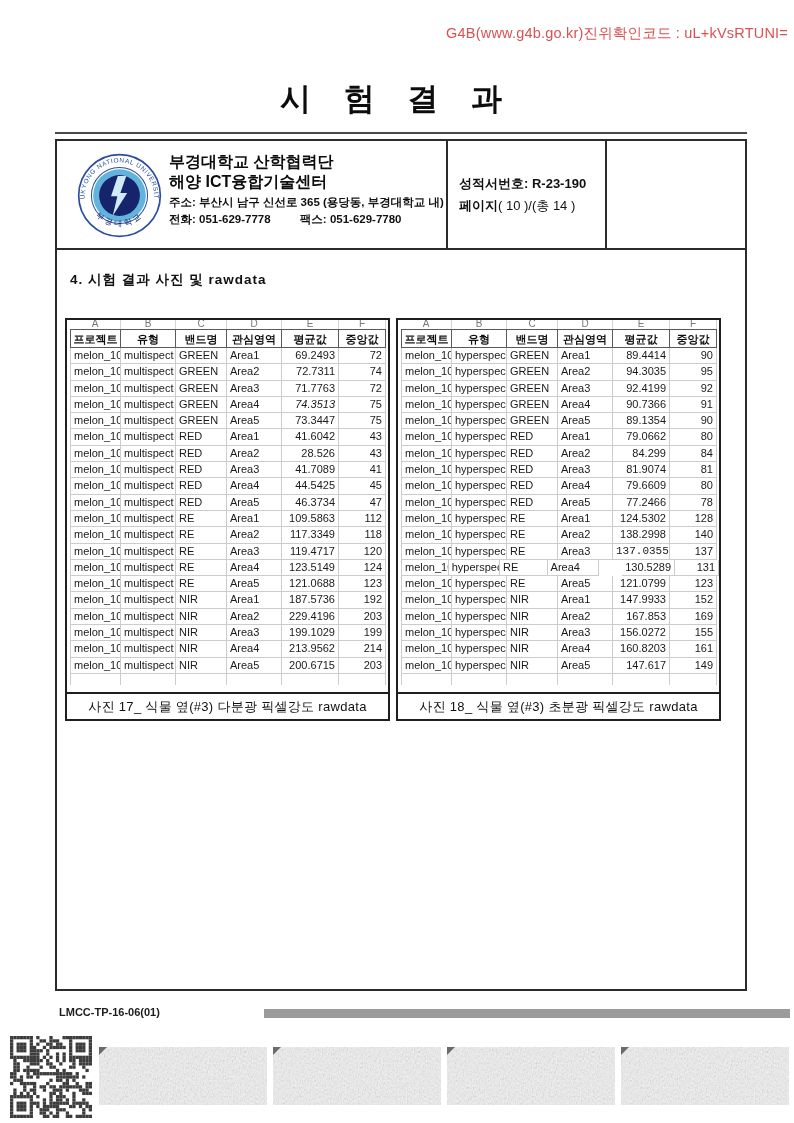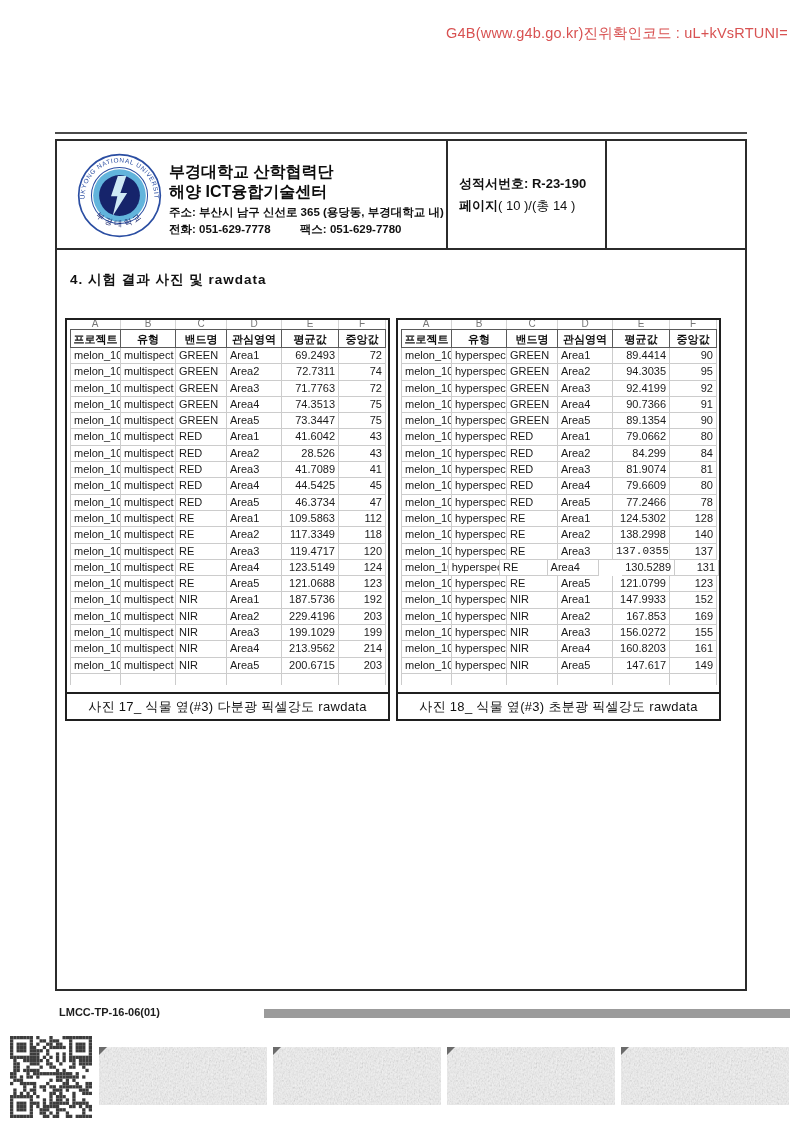--- a/index.html
+++ b/index.html
@@ -19,21 +19,21 @@
     text-align:center; font-size:31px; font-weight:bold; letter-spacing:12px; color:#0c0c0c;
   }
   .title-rule { position:absolute; top:132px; left:55px; width:692px; border-top:2px solid #4a4a4a; }
 
   
   .main-box { position:absolute; left:55px; top:139px; width:692px; height:852px; border:2px solid #2b2b2b; background:#fff; }
 
   .header-grid { display:flex; height:109px; border-bottom:2px solid #2b2b2b; }
   .org-cell { width:389px; position:relative; }
   .logo { position:absolute; left:20px; top:12px; width:85px; height:85px; }
-  .org-text { margin-left:112px; padding-top:21px; line-height:1.25; }
+  .org-text { margin-left:112px; padding-top:11px; line-height:1.25; }
   .org-name { font-size:16px; font-weight:bold; color:#0c0c0c; }
   .org-en { font-size:11.5px; color:#3c3c3c; letter-spacing:0.4px; margin-top:3px; }
   .org-addr { font-size:11.5px; font-weight:bold; margin-top:3px; }
   .org-tel { font-size:11.5px; font-weight:bold; margin-top:3px; }
   .org-tel .fax { margin-left:26px; }
   .report-cell {
     width:161px; border-left:2px solid #2b2b2b; border-right:2px solid #2b2b2b;
     display:flex; flex-direction:column; justify-content:center; padding-left:11px; gap:4px;
   }
   .report-line1 { font-size:13px; font-weight:bold; }
@@ -85,20 +85,21 @@
     border-top:8px solid #6b6b6b; border-right:8px solid transparent;
   }
 </style>
 </head>
 <body>
 
 <div class="page">
 
   <div class="auth-code">G4B(www.g4b.go.kr)진위확인코드 : uL+kVsRTUNI=</div>
 
+  <div class="doc-title">시 험 결 과</div>
   <div class="title-rule"></div>
 
   <div class="main-box">
 
     <div class="header-grid">
       <div class="org-cell">
         <svg class="logo" viewBox="0 0 100 100">
           <circle cx="50" cy="50" r="48" fill="#ffffff" stroke="#2b4ea2" stroke-width="2"></circle>
           <circle cx="50" cy="50" r="33" fill="none" stroke="#2b4ea2" stroke-width="1.2"></circle>
           <circle cx="50" cy="50" r="31" fill="#62b4dc"></circle>
@@ -178,21 +179,21 @@
                 <div class="scell c2" style="width: 51px;">GREEN</div>
                 <div class="scell c3" style="width: 55px;">Area3</div>
                 <div class="scell c4" style="width: 57px;">71.7763</div>
                 <div class="scell c5" style="width: 47px;">72</div>
               </div>
               <div class="srow">
                 <div class="scell c0" style="width: 51px;">melon_10_</div>
                 <div class="scell c1" style="width: 55px;">multispect</div>
                 <div class="scell c2" style="width: 51px;">GREEN</div>
                 <div class="scell c3" style="width: 55px;">Area4</div>
-                <div class="scell c4" style="width: 57px;">74.3513</div>
+                <div class="scell c4" style="width: 57px; font-style: italic;">74.3513</div>
                 <div class="scell c5" style="width: 47px;">75</div>
               </div>
               <div class="srow">
                 <div class="scell c0" style="width: 51px;">melon_10_</div>
                 <div class="scell c1" style="width: 55px;">multispect</div>
                 <div class="scell c2" style="width: 51px;">GREEN</div>
                 <div class="scell c3" style="width: 55px;">Area5</div>
                 <div class="scell c4" style="width: 57px;">73.3447</div>
                 <div class="scell c5" style="width: 47px;">75</div>
               </div>

